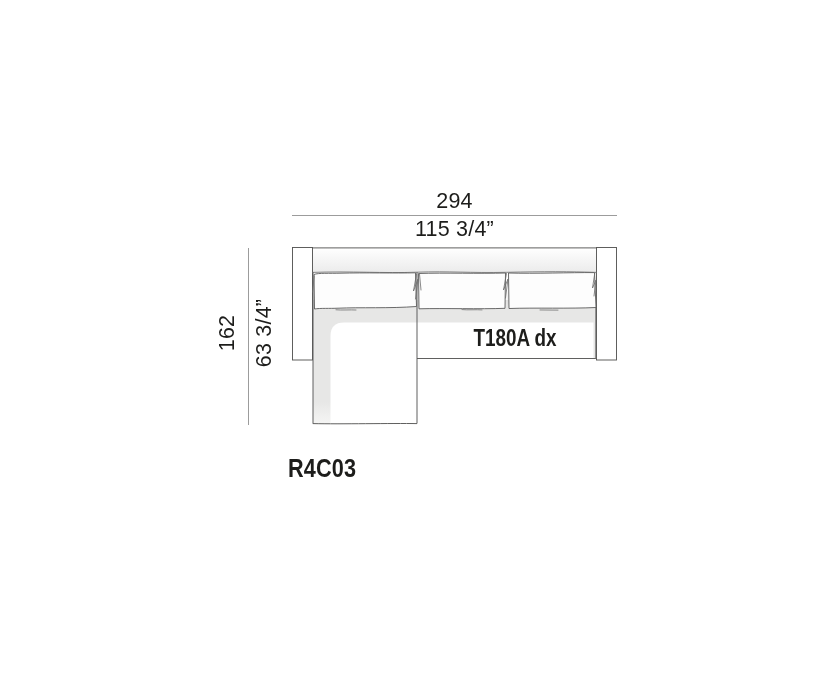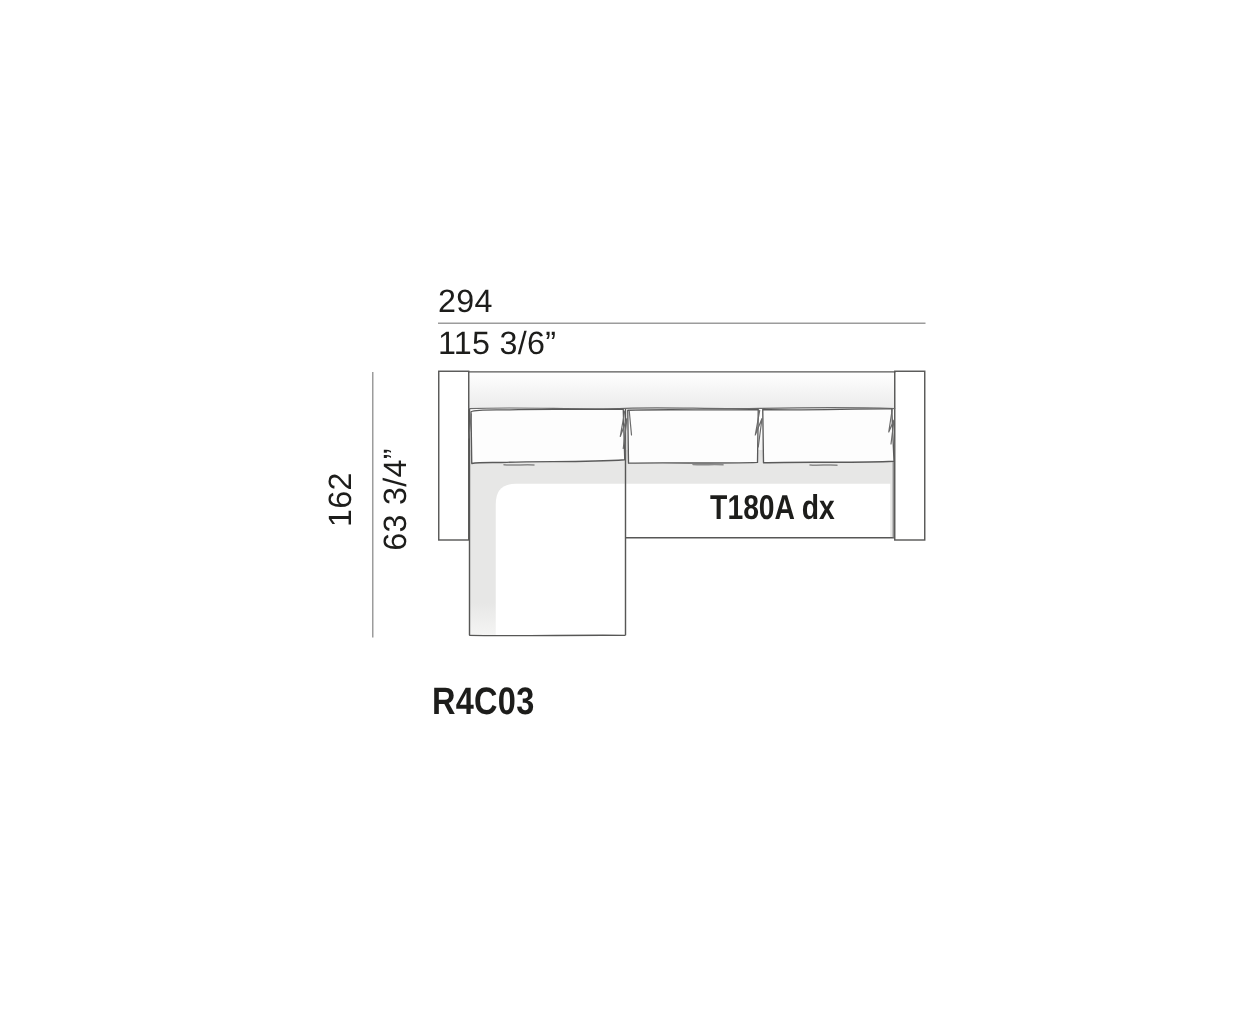--- a/index.html
+++ b/index.html
@@ -8,21 +8,21 @@
   }
   html,body{margin:0;padding:0;background:var(--background);}
   .canvas{
     position:relative; width:840px; height:679px; overflow:hidden;
     background:var(--background);
     font-family:"Liberation Sans", sans-serif;
     color:var(--ink);
   }
   .abs{position:absolute;}
   .dim-text{
-    font-size:21.5px; line-height:22px; 
+    font-size:21.5px; line-height:22px; text-align:center;
     color:var(--ink); letter-spacing:0.2px; white-space:nowrap;
   }
   .dim-line-h{height:1px; background:var(--dim-line);}
   .dim-line-v{width:1px; background:var(--dim-line);}
   .rot{
     transform:rotate(-90deg); transform-origin:center center;
     text-align:center; white-space:nowrap;
   }
   .module-label{
     font-weight:bold; font-size:23px; line-height:23px; text-align:center;
@@ -40,21 +40,21 @@
   svg .smudge{fill:#c9c9c9; opacity:0.55;}
   svg .tick{stroke:#8a8a8a; stroke-width:1; fill:none; stroke-linecap:round;}
 </style>
 </head>
 <body>
 
 <div class="canvas">
 
   <div class="abs dim-text" style="left:292px; top:190px; width:325px;">294</div>
   <div class="abs dim-line-h" style="left:292px; top:215px; width:325px;"></div>
-  <div class="abs dim-text" style="left:292px; top:218px; width:325px;">115 3/6”</div>
+  <div class="abs dim-text" style="left:292px; top:218px; width:325px;">115 3/4”</div>
 
   <div class="abs dim-line-v" style="left:248px; top:248px; height:177px;"></div>
   <div class="abs dim-text rot" style="left:167px; top:320px; width:120px; height:26px; line-height:26px;">162</div>
   <div class="abs dim-text rot" style="left:191px; top:320px; width:145px; height:26px; line-height:26px;">63 3/4”</div>
 
   <svg class="abs" style="left:285px; top:240px;" width="340" height="195" viewBox="285 240 340 195">
     <defs>
       <linearGradient id="gArmL" x1="0" y1="0" x2="1" y2="0">
         <stop offset="0" stop-color="#b7b7b7"></stop>
         <stop offset="0.55" stop-color="#e2e2e2"></stop>

